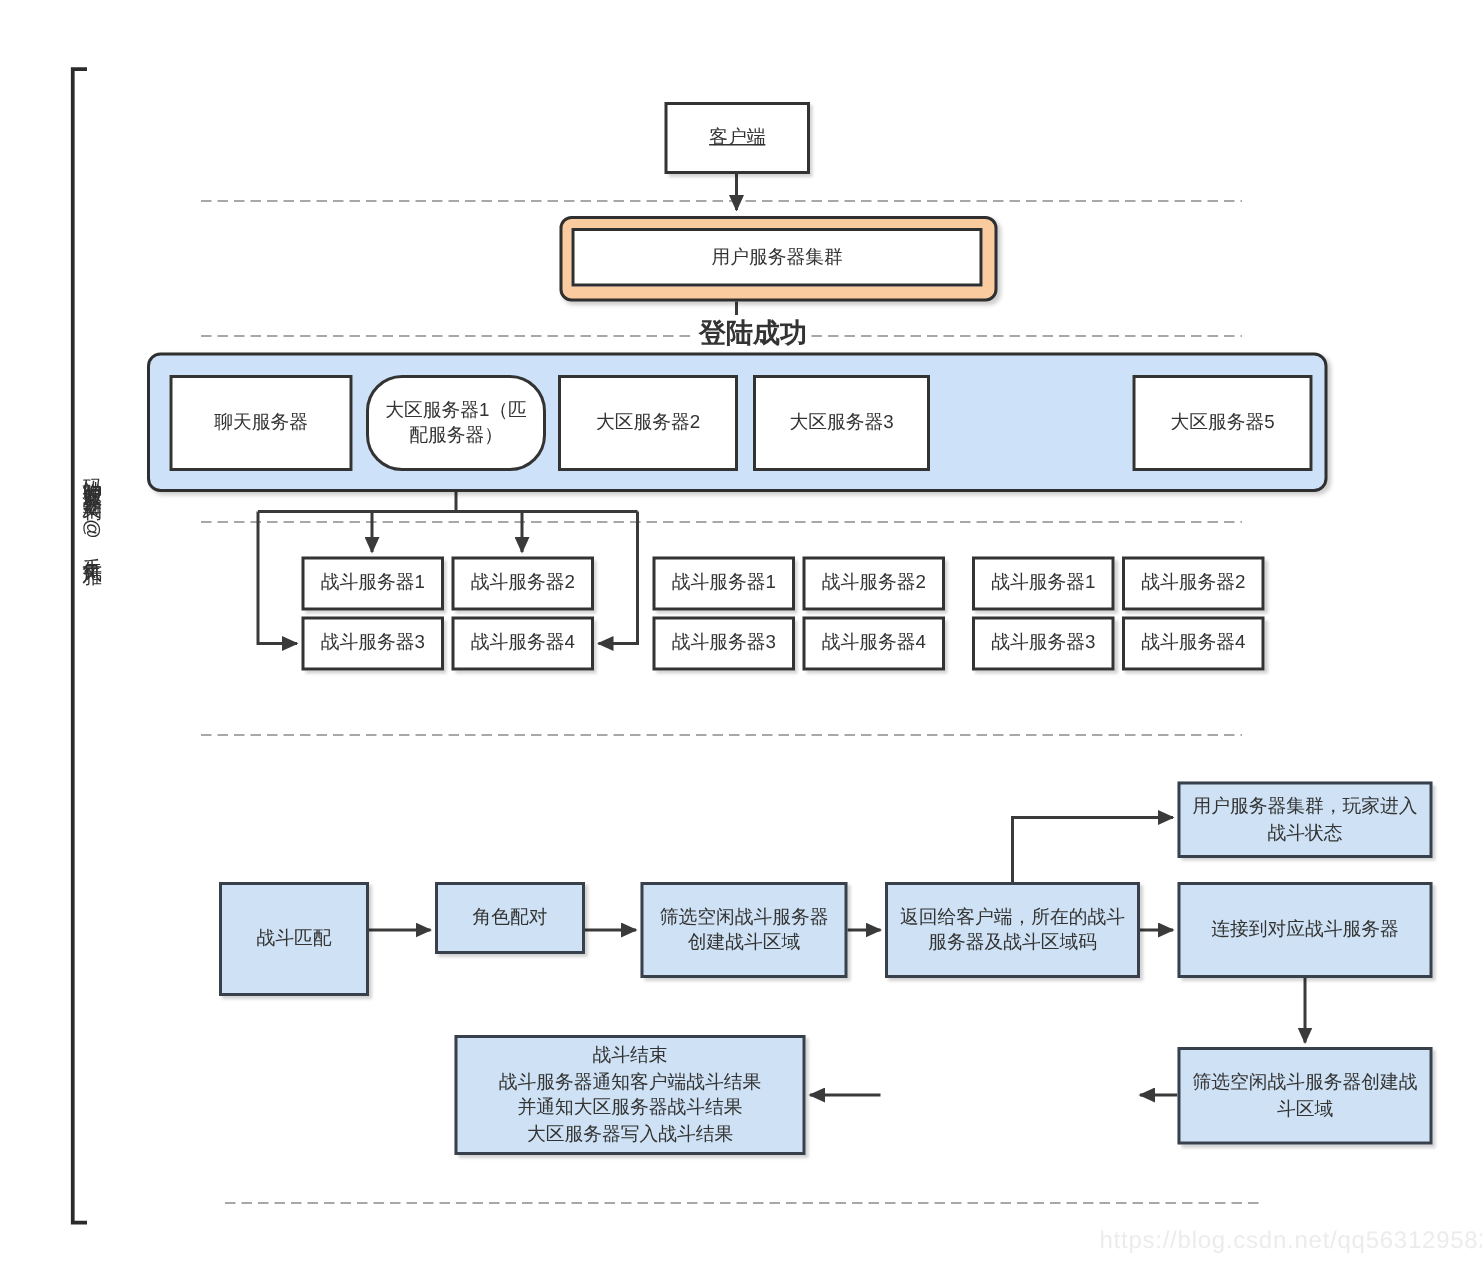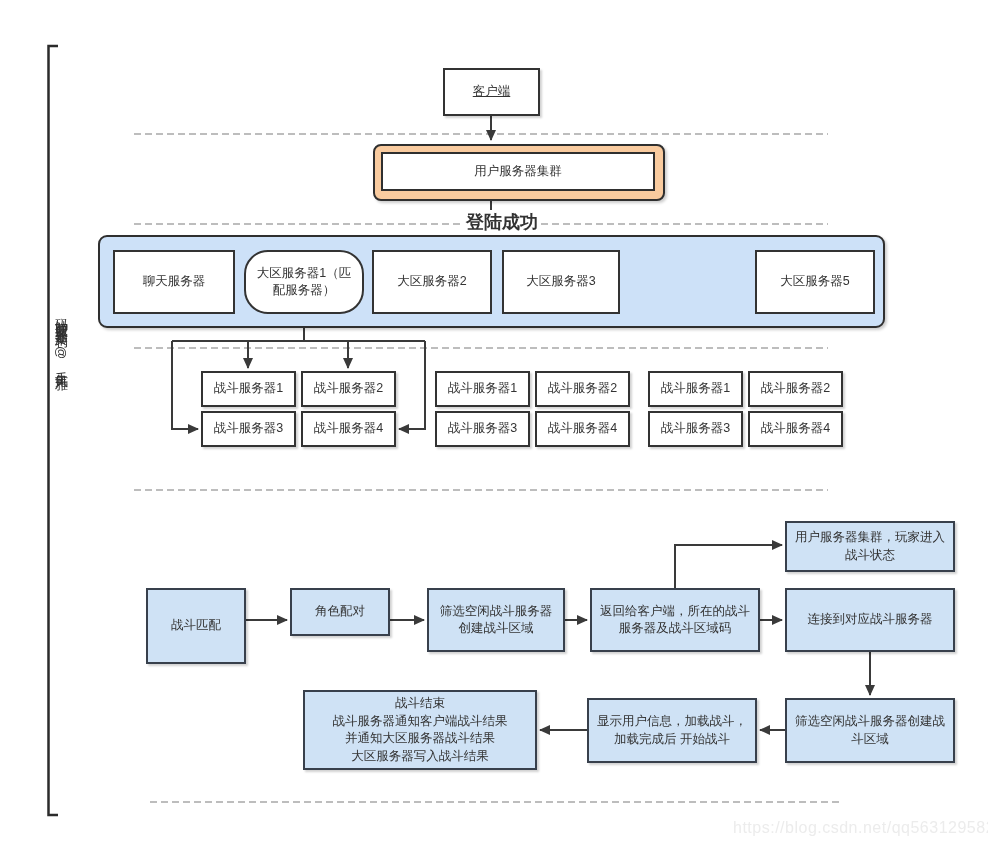--- a/index.html
+++ b/index.html
@@ -231,22 +231,19 @@
 
   <div class="node blue-box" style="left:785px;top:521px;width:170px;height:51px;">
     <span>用户服务器集群，玩家进入战斗状态</span>
     </div>
 
   <div class="node blue-box multiline" style="left:303px;top:690px;width:234px;height:80px;">
     <span class="multiline">战斗结束
 战斗服务器通知客户端战斗结果
 并通知大区服务器战斗结果
 大区服务器写入战斗结果</span></div>
-  <div class="node blue-box" style="left:587px;top:698px;width:170px;height:65px;">
-    <span>显示用户信息，加载战斗，加载完成后 开始战斗</span>
-    </div>
   <div class="node blue-box" style="left:785px;top:698px;width:170px;height:65px;">
     <span>筛选空闲战斗服务器创建战斗区域</span>
     </div>
 
   <div id="watermark">https://blog.csdn.net/qq563129582</div>
 
 </div>
 
 </body></html>

